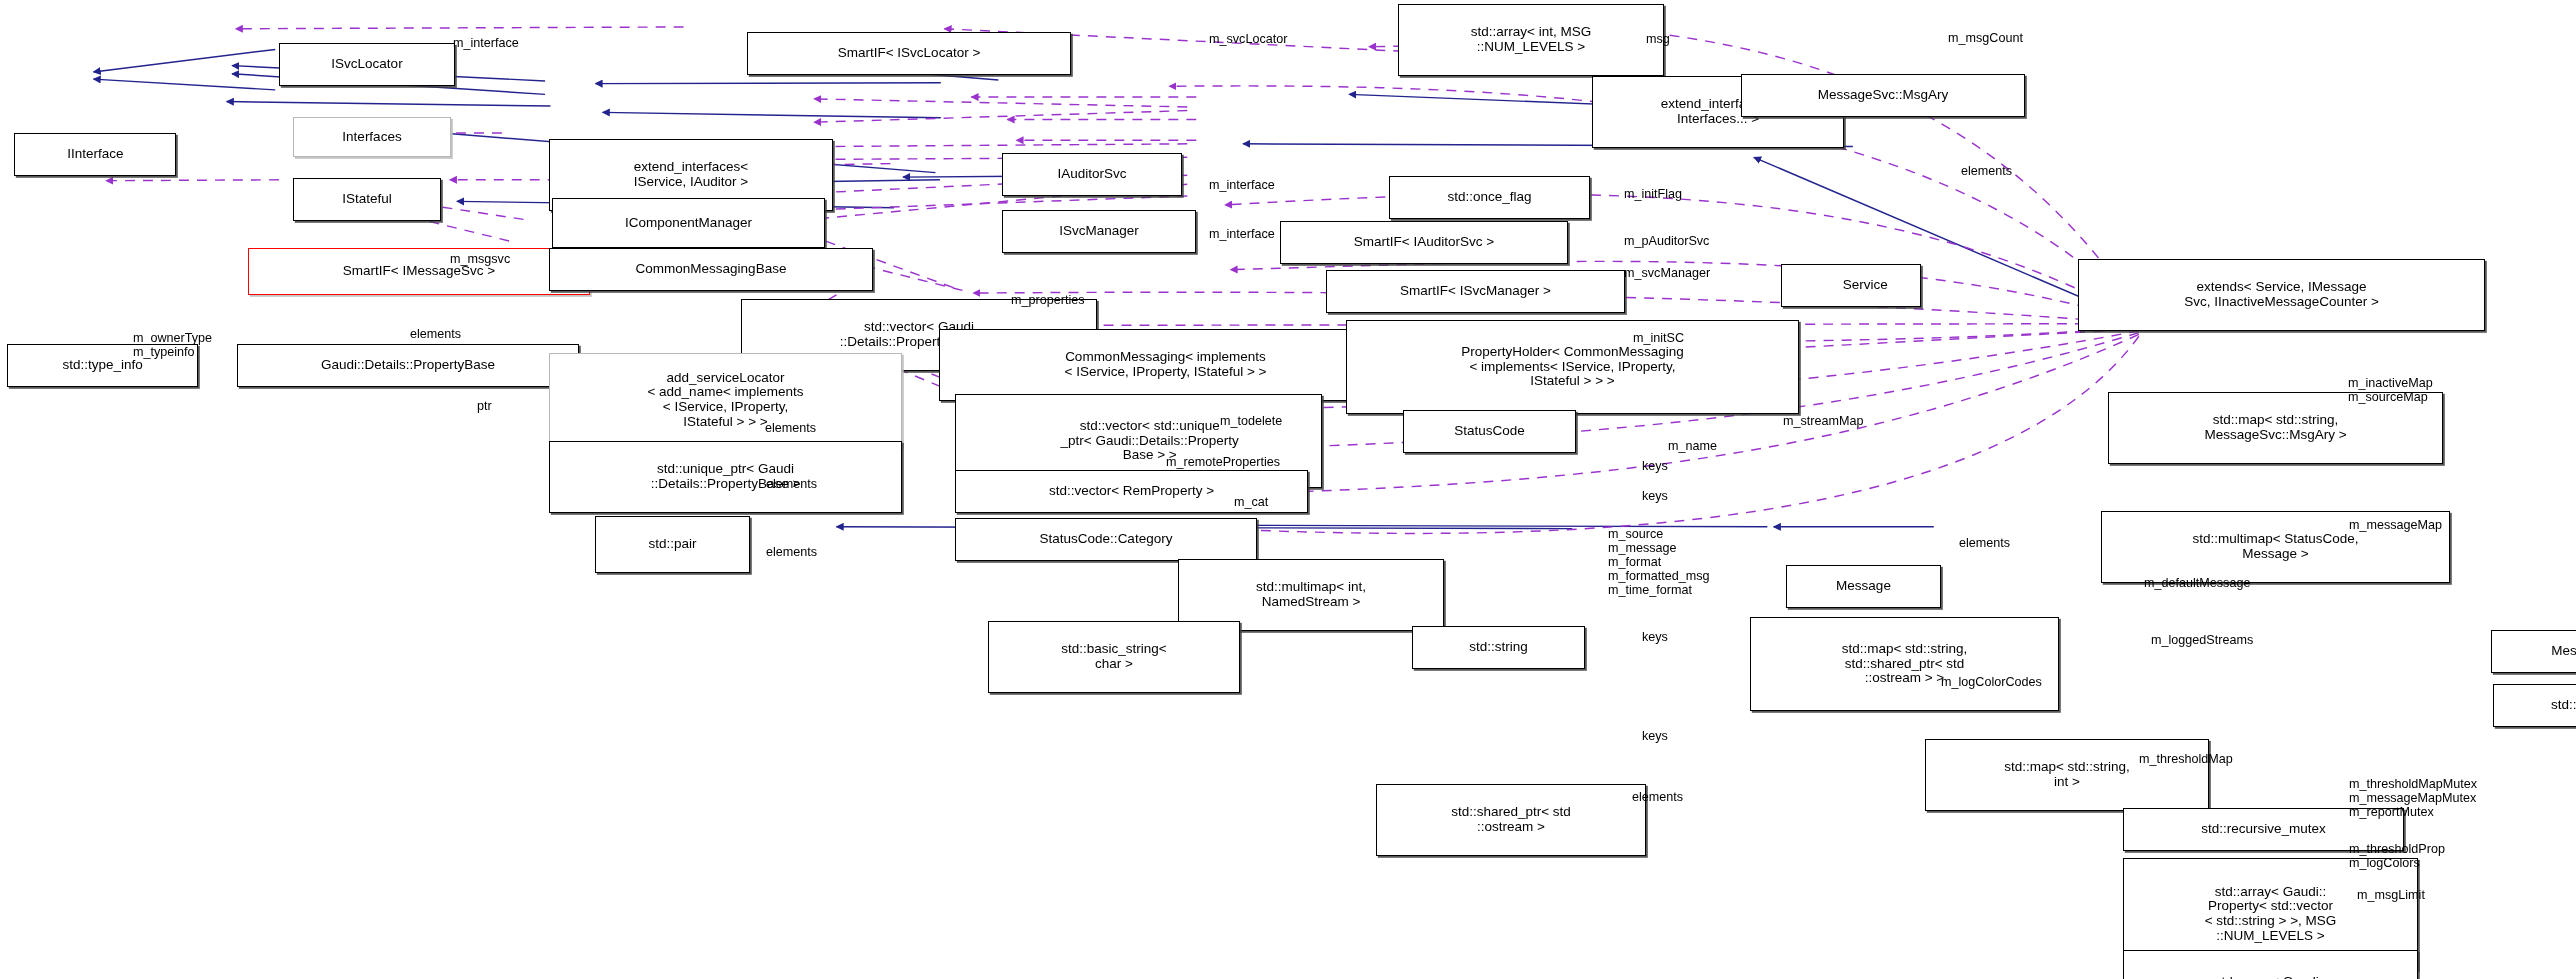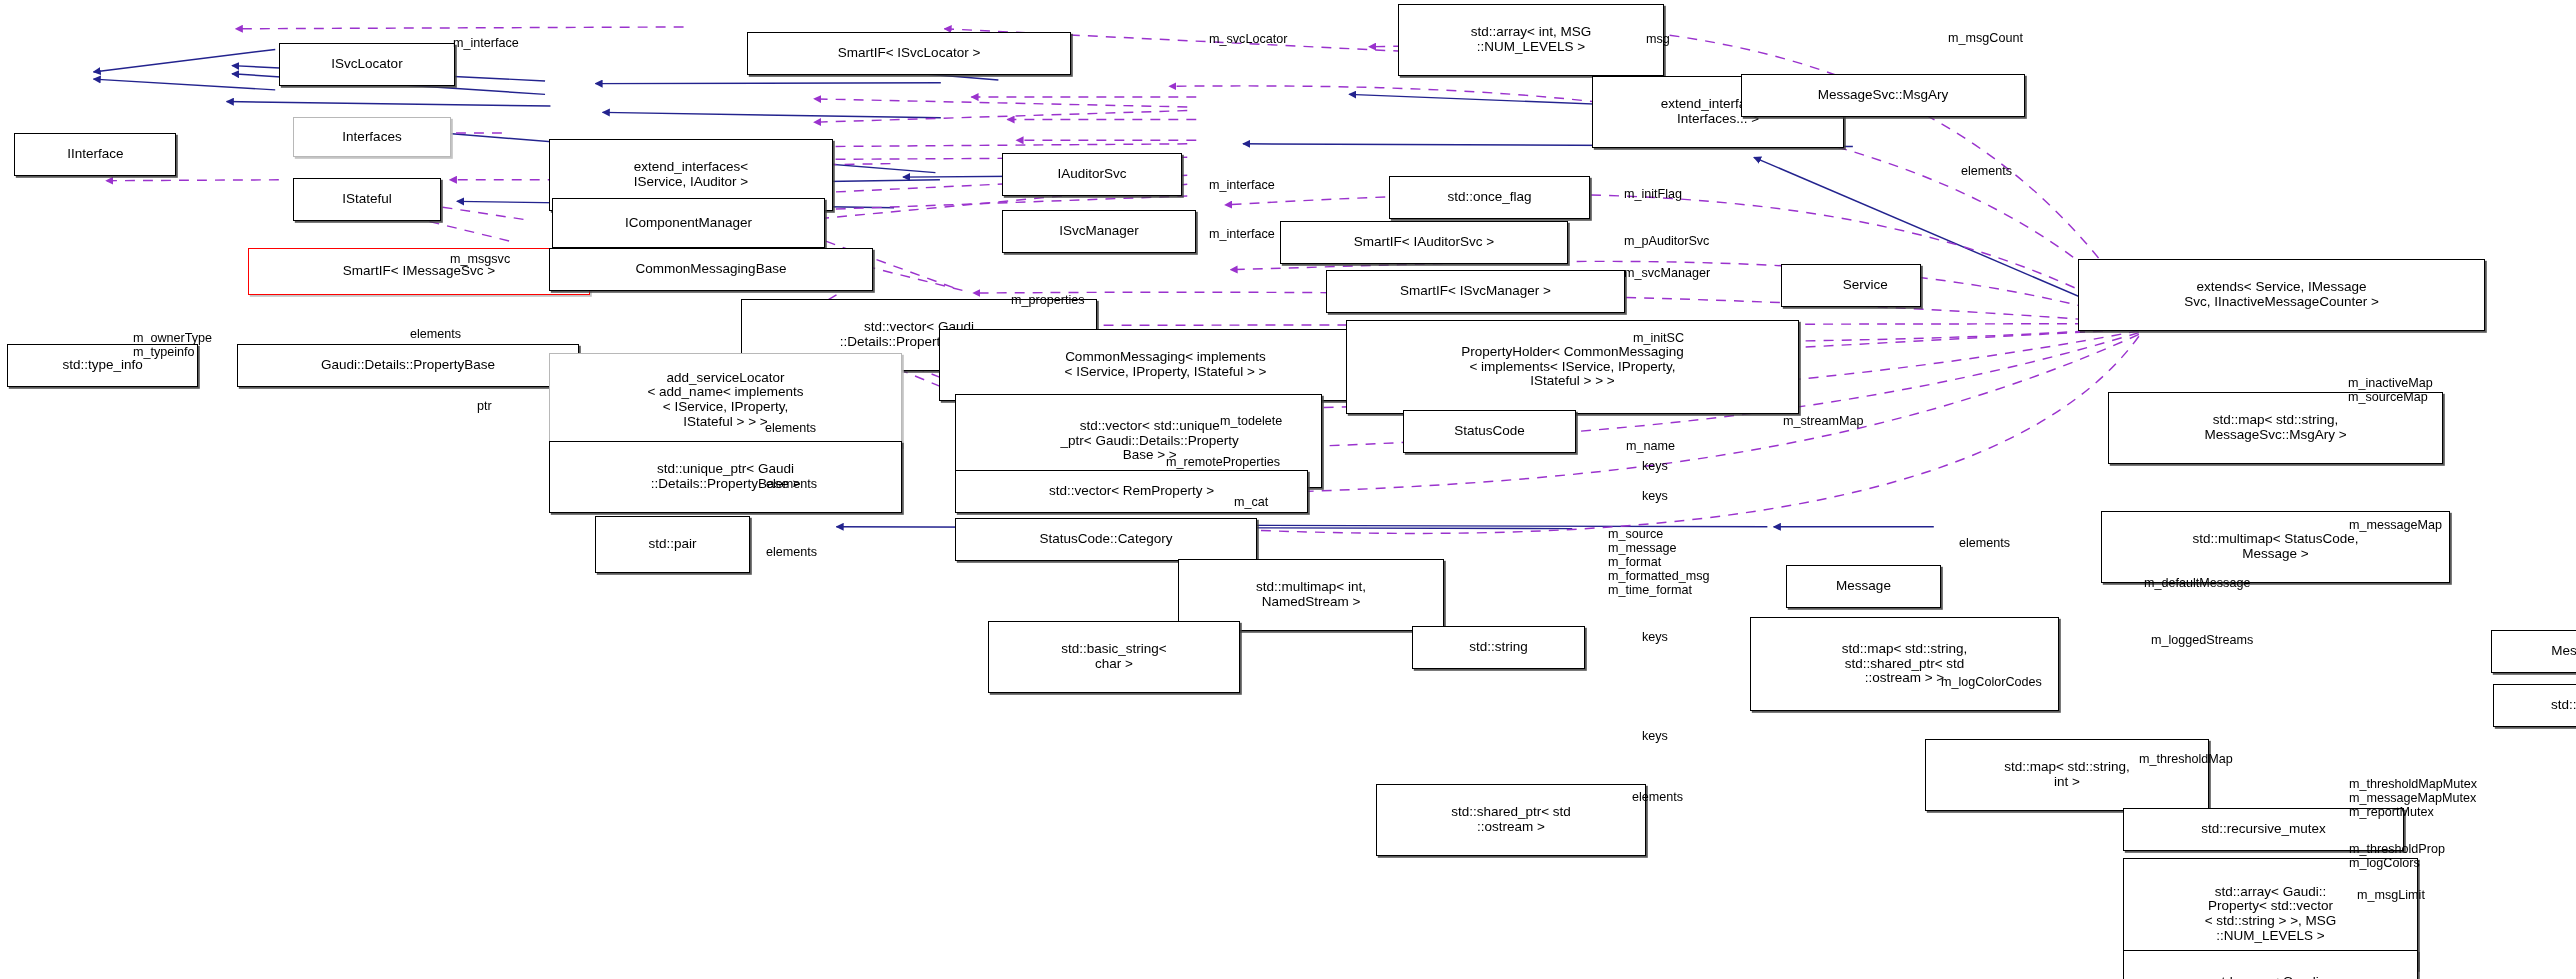--- a/index.html
+++ b/index.html
@@ -230,21 +230,21 @@
       <div class="edge-label" style="left: 410px; top: 327px;">elements</div>
       <div class="edge-label" style="left: 133px; top: 331px;">m_ownerType
 m_typeinfo</div>
       <div class="edge-label" style="left: 477px; top: 399px;">ptr</div>
       <div class="edge-label" style="left: 2348px; top: 376px;">m_inactiveMap
 m_sourceMap</div>
       <div class="edge-label" style="left: 1220px; top: 414px;">m_todelete</div>
       <div class="edge-label" style="left: 1633px; top: 331px;">m_initSC</div>
       <div class="edge-label" style="left: 1166px; top: 455px;">m_remoteProperties</div>
       <div class="edge-label" style="left: 765px; top: 421px;">elements</div>
-      <div class="edge-label" style="left: 1626px; top: 439px; text-align: center;">m_name</div>
+      <div class="edge-label" style="left: 1668px; top: 439px; text-align: center;">m_name</div>
       <div class="edge-label" style="left: 1783px; top: 414px;">m_streamMap</div>
       <div class="edge-label" style="left: 1642px; top: 459px;">keys</div>
       <div class="edge-label" style="left: 766px; top: 477px;">elements</div>
       <div class="edge-label" style="left: 1642px; top: 489px;">keys</div>
       <div class="edge-label" style="left: 1959px; top: 536px;">elements</div>
       <div class="edge-label" style="left: 2349px; top: 518px;">m_messageMap</div>
       <div class="edge-label" style="left: 766px; top: 545px;">elements</div>
       <div class="edge-label" style="left: 1234px; top: 495px;">m_cat</div>
       <div class="edge-label" style="left: 1608px; top: 527px;">m_source
 m_message

